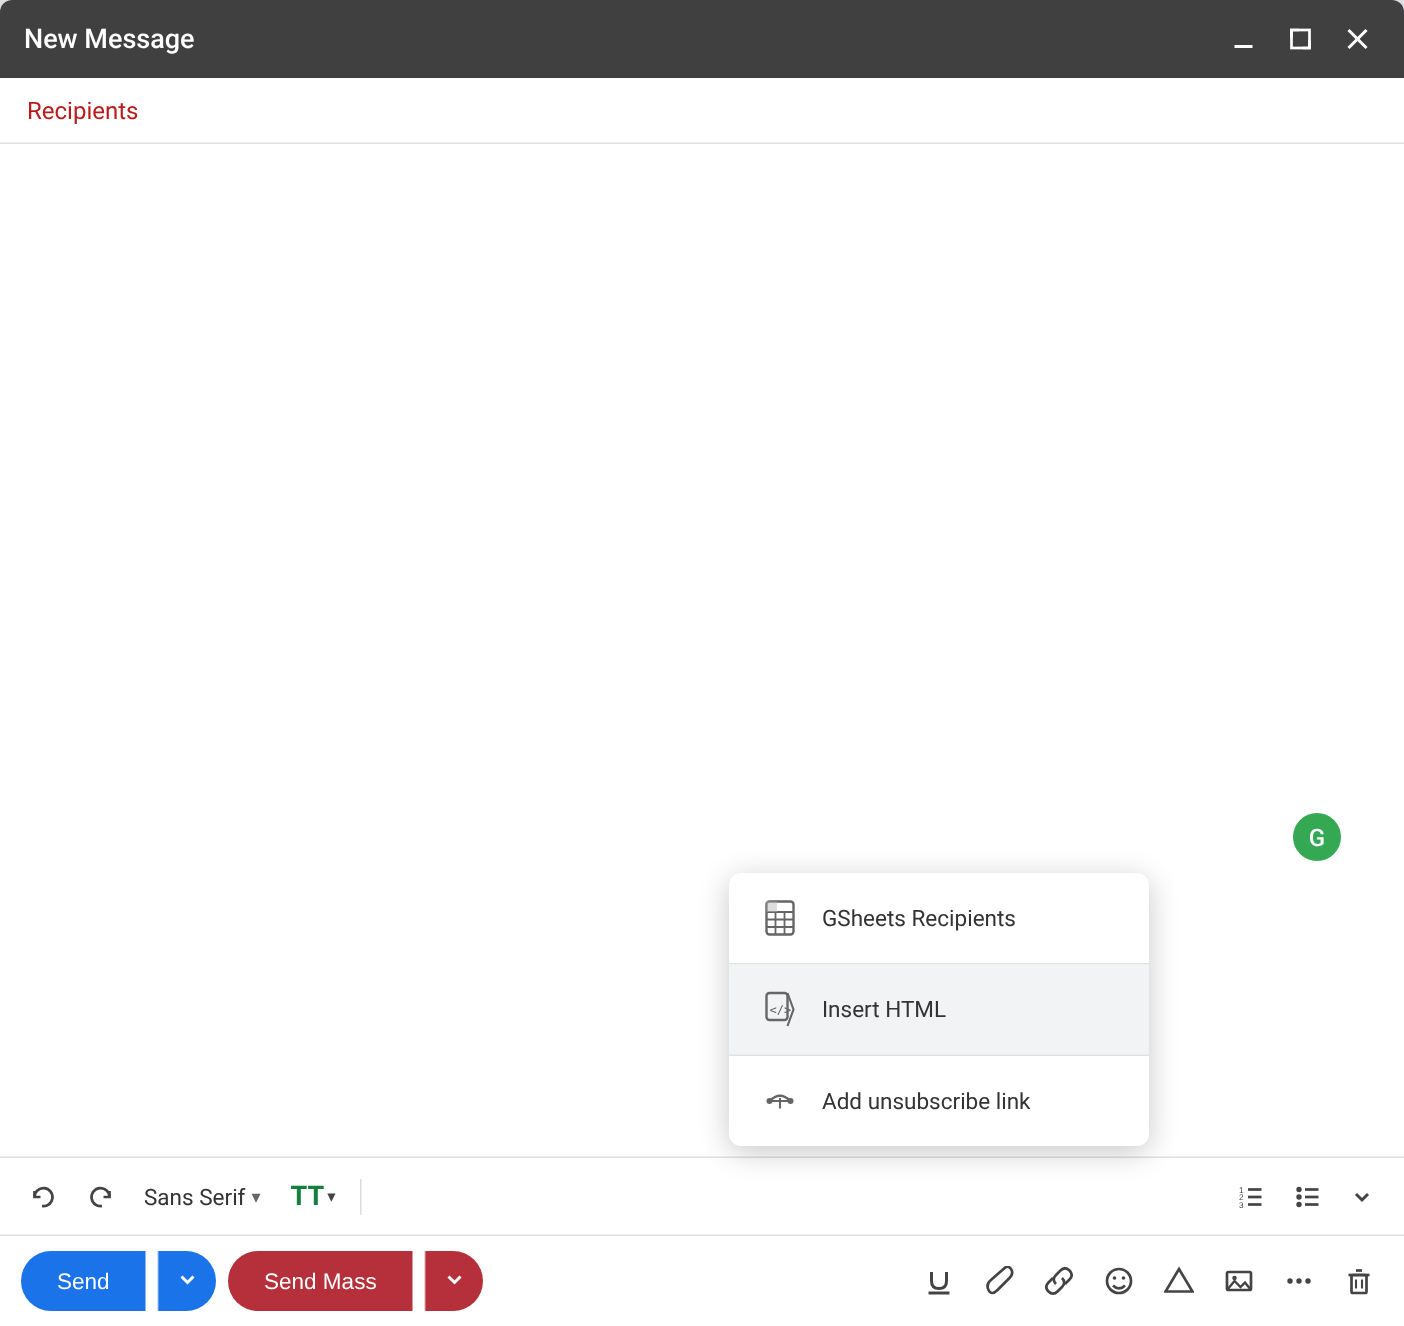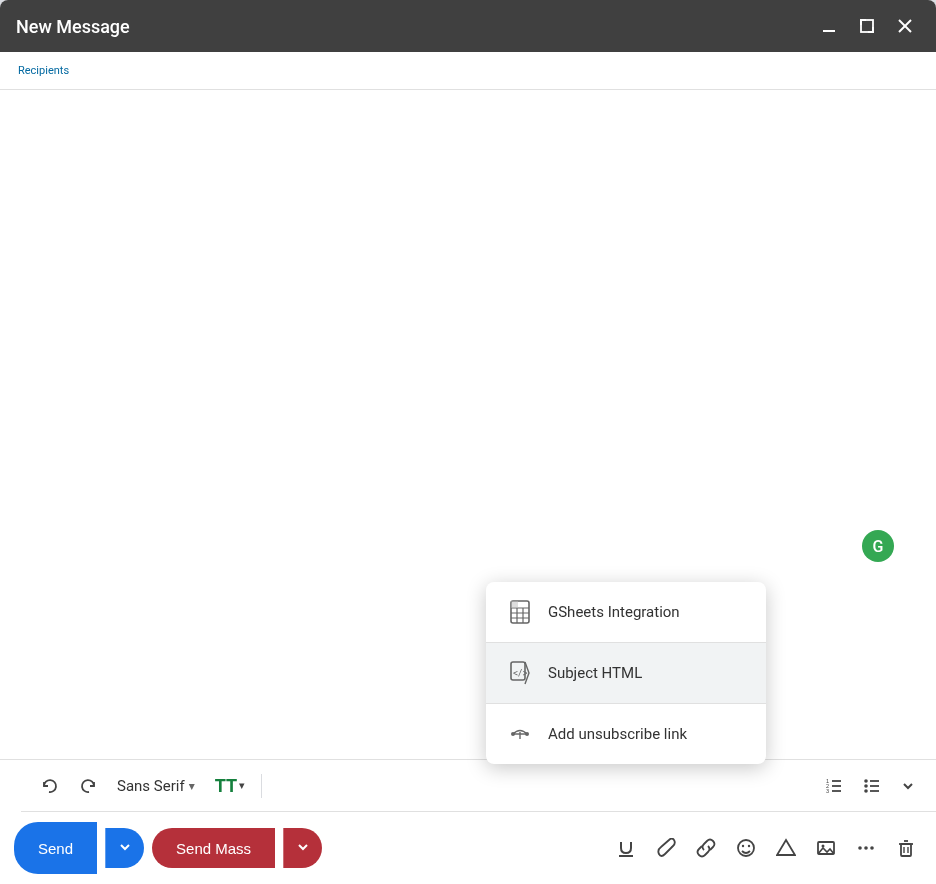--- a/index.html
+++ b/index.html
@@ -54,43 +54,42 @@
       justify-content: center;
     }
 
     .field-row {
       padding: 12px 18px;
       border-bottom: 1px solid #e0e0e0;
       display: flex;
       align-items: center;
     }
     .field-placeholder {
-      color: #0369a1;
-      font-size: 11px;
+      color: #b91c1c;
+      font-size: 16px;
     }
     .compose-body {
       flex: 1;
       padding: 12px 18px;
       min-height: 420px;
       position: relative;
     }
 
     
     .bottom-area {
       border-top: 1px solid #e0e0e0;
       position: relative;
     }
     .formatting-toolbar {
       display: flex;
       align-items: center;
       padding: 6px 12px;
       gap: 4px;
       border-bottom: 1px solid #e0e0e0;
       height: 52px;
-      margin-left: 21px;
     }
     .toolbar-btn {
       background: none;
       border: none;
       cursor: pointer;
       padding: 6px 8px;
       border-radius: 4px;
       font-size: 16px;
       color: #444;
       display: flex;
@@ -134,21 +133,21 @@
     }
     .send-btn {
       background: #1a73e8;
       color: #fff;
       border: none;
       border-radius: 24px 0 0 24px;
       padding: 10px 24px;
       font-size: 15px;
       font-weight: 500;
       cursor: pointer;
-      height: 52px;
+      height: 40px;
     }
     .send-dropdown-btn {
       background: #1a73e8;
       color: #fff;
       border: none;
       border-radius: 0 24px 24px 0;
       padding: 10px 12px;
       font-size: 14px;
       cursor: pointer;
       height: 40px;
@@ -296,33 +295,33 @@
         <svg width="26" height="26" viewBox="0 0 26 26" fill="none">
           <rect x="4" y="2" width="18" height="22" rx="2" fill="none" stroke="#666" stroke-width="1.6"></rect>
           <line x1="4" y1="9" x2="22" y2="9" stroke="#666" stroke-width="1.2"></line>
           <line x1="4" y1="14" x2="22" y2="14" stroke="#666" stroke-width="1.2"></line>
           <line x1="4" y1="19" x2="22" y2="19" stroke="#666" stroke-width="1.2"></line>
           <line x1="10" y1="9" x2="10" y2="24" stroke="#666" stroke-width="1.2"></line>
           <line x1="16" y1="9" x2="16" y2="24" stroke="#666" stroke-width="1.2"></line>
           <rect x="4" y="2" width="7" height="7" rx="0" fill="#bbb" opacity="0.5"></rect>
         </svg>
       </span>
-      <span>GSheets Integration</span>
+      <span>GSheets Recipients</span>
     </div>
     <div class="dropdown-divider"></div>
 
     <div class="dropdown-item active">
       <span class="dropdown-icon">
         <svg width="26" height="26" viewBox="0 0 26 26" fill="none">
           <rect x="4" y="2" width="14" height="18" rx="2" fill="none" stroke="#666" stroke-width="1.6"></rect>
           <polyline points="18,2 22,13 18,24" fill="none" stroke="#666" stroke-width="1.4"></polyline>
           <text x="6" y="16" font-size="8" fill="#666" font-family="monospace">&lt;/&gt;</text>
         </svg>
       </span>
-      <span>Subject HTML</span>
+      <span>Insert HTML</span>
     </div>
     <div class="dropdown-divider"></div>
 
     <div class="dropdown-item">
       <span class="dropdown-icon">
         <svg width="26" height="26" viewBox="0 0 26 26" fill="none">
           <path d="M6 13 Q13 6 20 13" fill="none" stroke="#666" stroke-width="1.6"></path>
           <line x1="6" y1="13" x2="20" y2="13" stroke="#666" stroke-width="1.4"></line>
           <circle cx="20" cy="13" r="2" fill="#666"></circle>
           <circle cx="6" cy="13" r="2" fill="#666"></circle>

